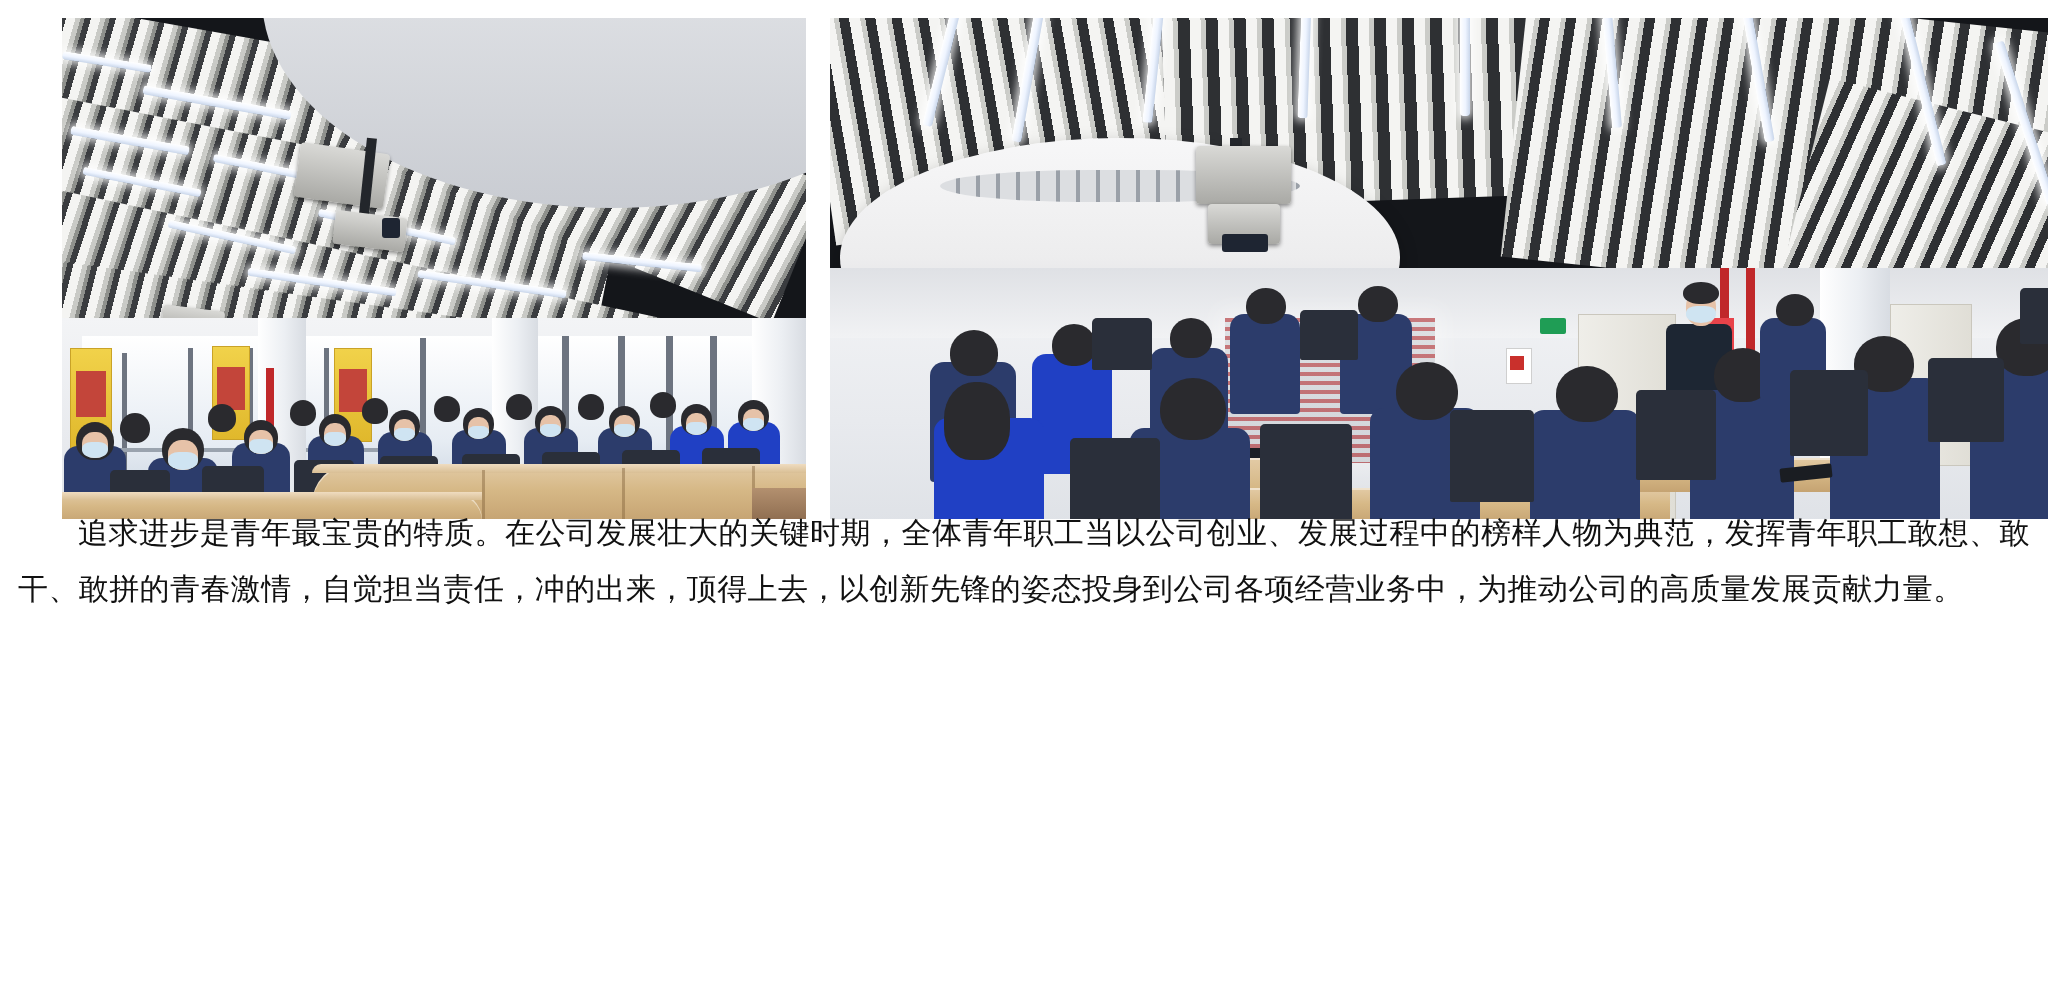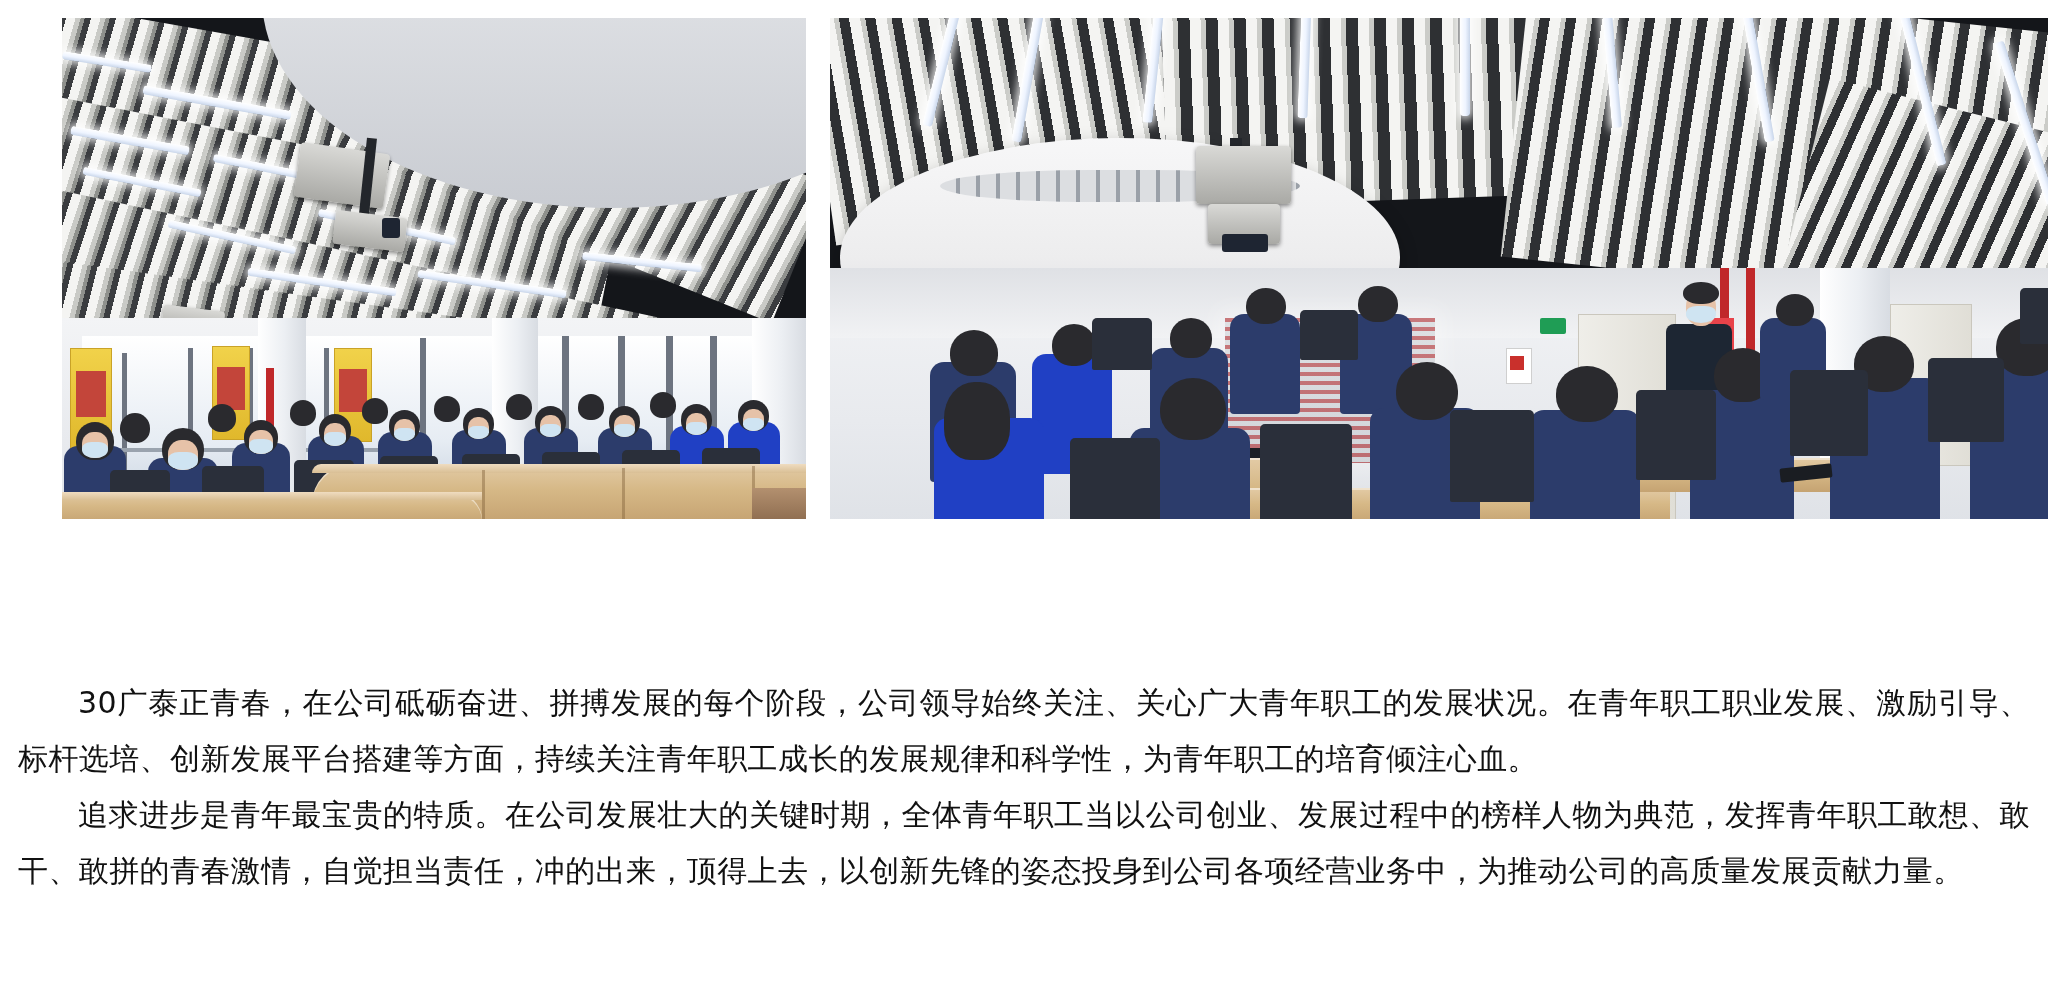--- a/index.html
+++ b/index.html
@@ -457,17 +457,16 @@
         <div class="seat" style="left:262px;top:300px;width:60px;height:52px;"></div>
         <div class="seat" style="left:470px;top:292px;width:58px;height:50px;"></div>
         <div class="seat" style="left:1190px;top:270px;width:62px;height:56px;"></div>
 
         <div style="position:absolute;left:950px;top:448px;width:52px;height:14px;background:#1a1d22;border-radius:2px;transform:rotate(-6deg);"></div>
       </div>
     </figure>
   </div>
 
   <article class="article">
-    <p class="para para-1">30广泰正青春，在公司砥砺奋进、拼搏发展的每个阶段，公司领导始终关注、关心广大青年职工的发展状况。在青年职工职业发展、激励引导、标杆选培、创新发展平台搭建等方面，持续关注青年职工成长的发展规律和科学性，为青年职工的培育倾注心血。</p>
     <p class="para para-2">追求进步是青年最宝贵的特质。在公司发展壮大的关键时期，全体青年职工当以公司创业、发展过程中的榜样人物为典范，发挥青年职工敢想、敢干、敢拼的青春激情，自觉担当责任，冲的出来，顶得上去，以创新先锋的姿态投身到公司各项经营业务中，为推动公司的高质量发展贡献力量。</p>
   </article>
 
 </div>
 
 </body></html>

